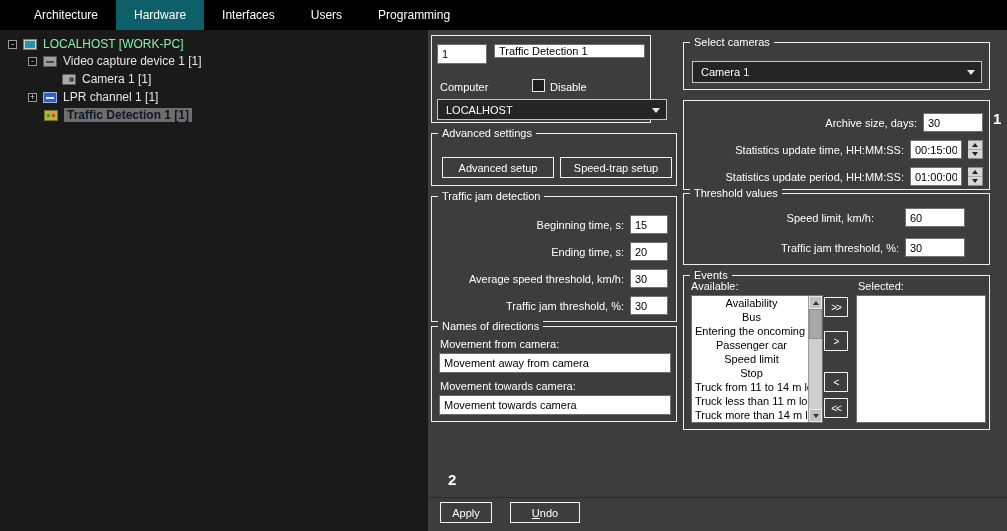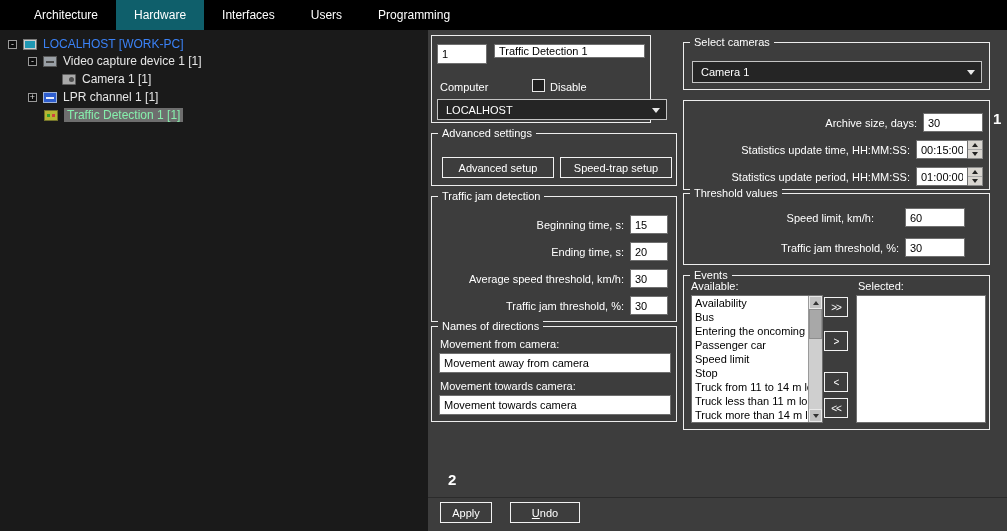--- a/index.html
+++ b/index.html
@@ -24,21 +24,21 @@
   .ic-monitor::after { content: ""; position: absolute; left: 1px; right: 1px; top: 1px; bottom: 1px; background: #1f97b3; }
   .ic-capture { background: #9aa0a6; border: 1px solid #565656; }
   .ic-capture::after { content: ""; position: absolute; left: 2px; right: 2px; top: 4px; height: 2px; background: #474747; }
   .ic-camera { background: #a9a9a9; border: 1px solid #5f5f5f; border-radius: 1px; }
   .ic-camera::after { content: ""; position: absolute; right: 1px; top: 2px; width: 5px; height: 5px; border-radius: 50%; background: #4d4d4d; }
   .ic-lpr { background: #2e5ecf; border: 1px solid #9fb3d8; }
   .ic-lpr::after { content: ""; position: absolute; left: 2px; right: 2px; top: 4px; height: 2px; background: #e8eefc; }
   .ic-traffic { background: #b6b632; border: 1px solid #72722a; }
   .ic-traffic::after { content: ""; position: absolute; left: 2px; top: 3px; width: 3px; height: 3px; background: #2f9e2f;
                        box-shadow: 5px 0 0 #cf4040; }
-  .sel { padding: 0 3px; color: #86efac; }
+  .sel { padding: 0 3px; color: #0f172a; font-weight: bold; }
 
   
   .rpanel { position: absolute; left: 428px; top: 30px; right: 0; bottom: 0; background: #3d3d3d;
             color: #fff; font-size: 11px; }
   .gbox { position: absolute; border: 1px solid #ededed; }
   .glabel { position: absolute; top: -8px; left: 6px; background: #3d3d3d; padding: 0 4px; line-height: 15px;
             white-space: nowrap; font-size: 11px; }
   .tin { position: absolute; background: #fff; color: #000; border: 1px solid #6f6f6f;
          font: 11px "Liberation Sans", sans-serif; padding: 1px 4px; }
   .slabel { position: absolute; white-space: nowrap; }
@@ -46,29 +46,29 @@
   .combo { position: absolute; background: #252525; border: 1px solid #c4c4c4; color: #fff;
            display: flex; align-items: center; padding: 0 8px; cursor: default; }
   .chev { position: absolute; right: 6px; top: 50%; margin-top: -2px; width: 0; height: 0;
           border-left: 4px solid transparent; border-right: 4px solid transparent; border-top: 5px solid #e8e8e8; }
   .btn { position: absolute; background: #3d3d3d; border: 1px solid #f2f2f2; color: #fff; font-size: 11px;
          display: flex; align-items: center; justify-content: center; cursor: default; white-space: nowrap; }
   .frow { position: absolute; display: flex; align-items: center; }
   .frow label { margin-right: 6px; white-space: nowrap; }
   .fin { background: #fff; color: #000; border: 1px solid #6f6f6f; font: 11px "Liberation Sans", sans-serif;
          padding: 1px 4px; height: 19px; }
-  .spinbox { display: flex; align-items: stretch; height: 19px; }
+  .spinbox { display: flex; align-items: stretch; height: 19px; gap: 6px; }
   .spinbtns { width: 15px; border: 1px solid #8a8a8a; border-left: 0; background: #d8d5d0;
               display: flex; flex-direction: column; }
   .sb { flex: 1; position: relative; cursor: default; }
   .sb::after { content: ""; position: absolute; left: 50%; top: 50%; transform: translate(-50%,-50%); width: 0; height: 0; }
   .sb-up { border-bottom: 1px solid #a8a8a8; }
   .sb-up::after { border-left: 3px solid transparent; border-right: 3px solid transparent; border-bottom: 4px solid #222; }
   .sb-down::after { border-left: 3px solid transparent; border-right: 3px solid transparent; border-top: 4px solid #222; }
-  .listbox { position: absolute; background: #fff; border: 1px solid #6f6f6f; color: #000; overflow: hidden; }
+  .listbox { position: absolute; background: #fff; border: 1px solid #6f6f6f; color: #000; overflow: hidden; text-align: center; }
   .litem { height: 14px; line-height: 14px; padding-left: 3px; white-space: nowrap; overflow: hidden; font-size: 11px; }
   .vscroll { position: absolute; top: 0; right: 0; bottom: 0; width: 14px; background: #cfcfcf; border-left: 1px solid #9a9a9a; }
   .va { position: absolute; left: 0; right: 0; height: 13px; background: #c2c2c2; border: 1px solid #e9e9e9; cursor: default; }
   .va::after { content: ""; position: absolute; left: 50%; top: 50%; transform: translate(-50%,-50%); width: 0; height: 0; }
   .va-up { top: 0; } .va-up::after { border-left: 3px solid transparent; border-right: 3px solid transparent; border-bottom: 4px solid #333; }
   .va-down { bottom: 0; } .va-down::after { border-left: 3px solid transparent; border-right: 3px solid transparent; border-top: 4px solid #333; }
   .vthumb { position: absolute; left: 0; right: 0; top: 13px; height: 30px; background: #a8a8a8; border: 1px solid #8e8e8e; cursor: default; }
   .xfer { width: 24px; height: 20px; font-size: 10px; letter-spacing: -1px; }
   .marker { position: absolute; color: #fff; font-weight: bold; font-size: 15px; }
   .hdiv { position: absolute; left: 0; right: 0; top: 467px; height: 1px; background: #2b2b2b; }
@@ -94,21 +94,21 @@
       </div>
     <div class="tab">
         <span>Programming</span>
       </div>
   </div>
 
   <div class="treepanel">
     <div class="trow" style="top:5px; left:8px;">
       <span class="exp exp-minus"></span>
       <span class="ticon ic-monitor"></span>
-      <span style="color: #3b82f6;">LOCALHOST [WORK-PC]</span>
+      <span style="color: #86efac;">LOCALHOST [WORK-PC]</span>
     </div>
     <div class="trow" style="top:22px; left:28px;">
       <span class="exp exp-minus"></span>
       <span class="ticon ic-capture"></span>
       <span>Video capture device 1 [1]</span>
     </div>
     <div class="trow" style="top:40px; left:62px;">
       <span class="ticon ic-camera"></span>
       <span>Camera 1 [1]</span>
     </div>

